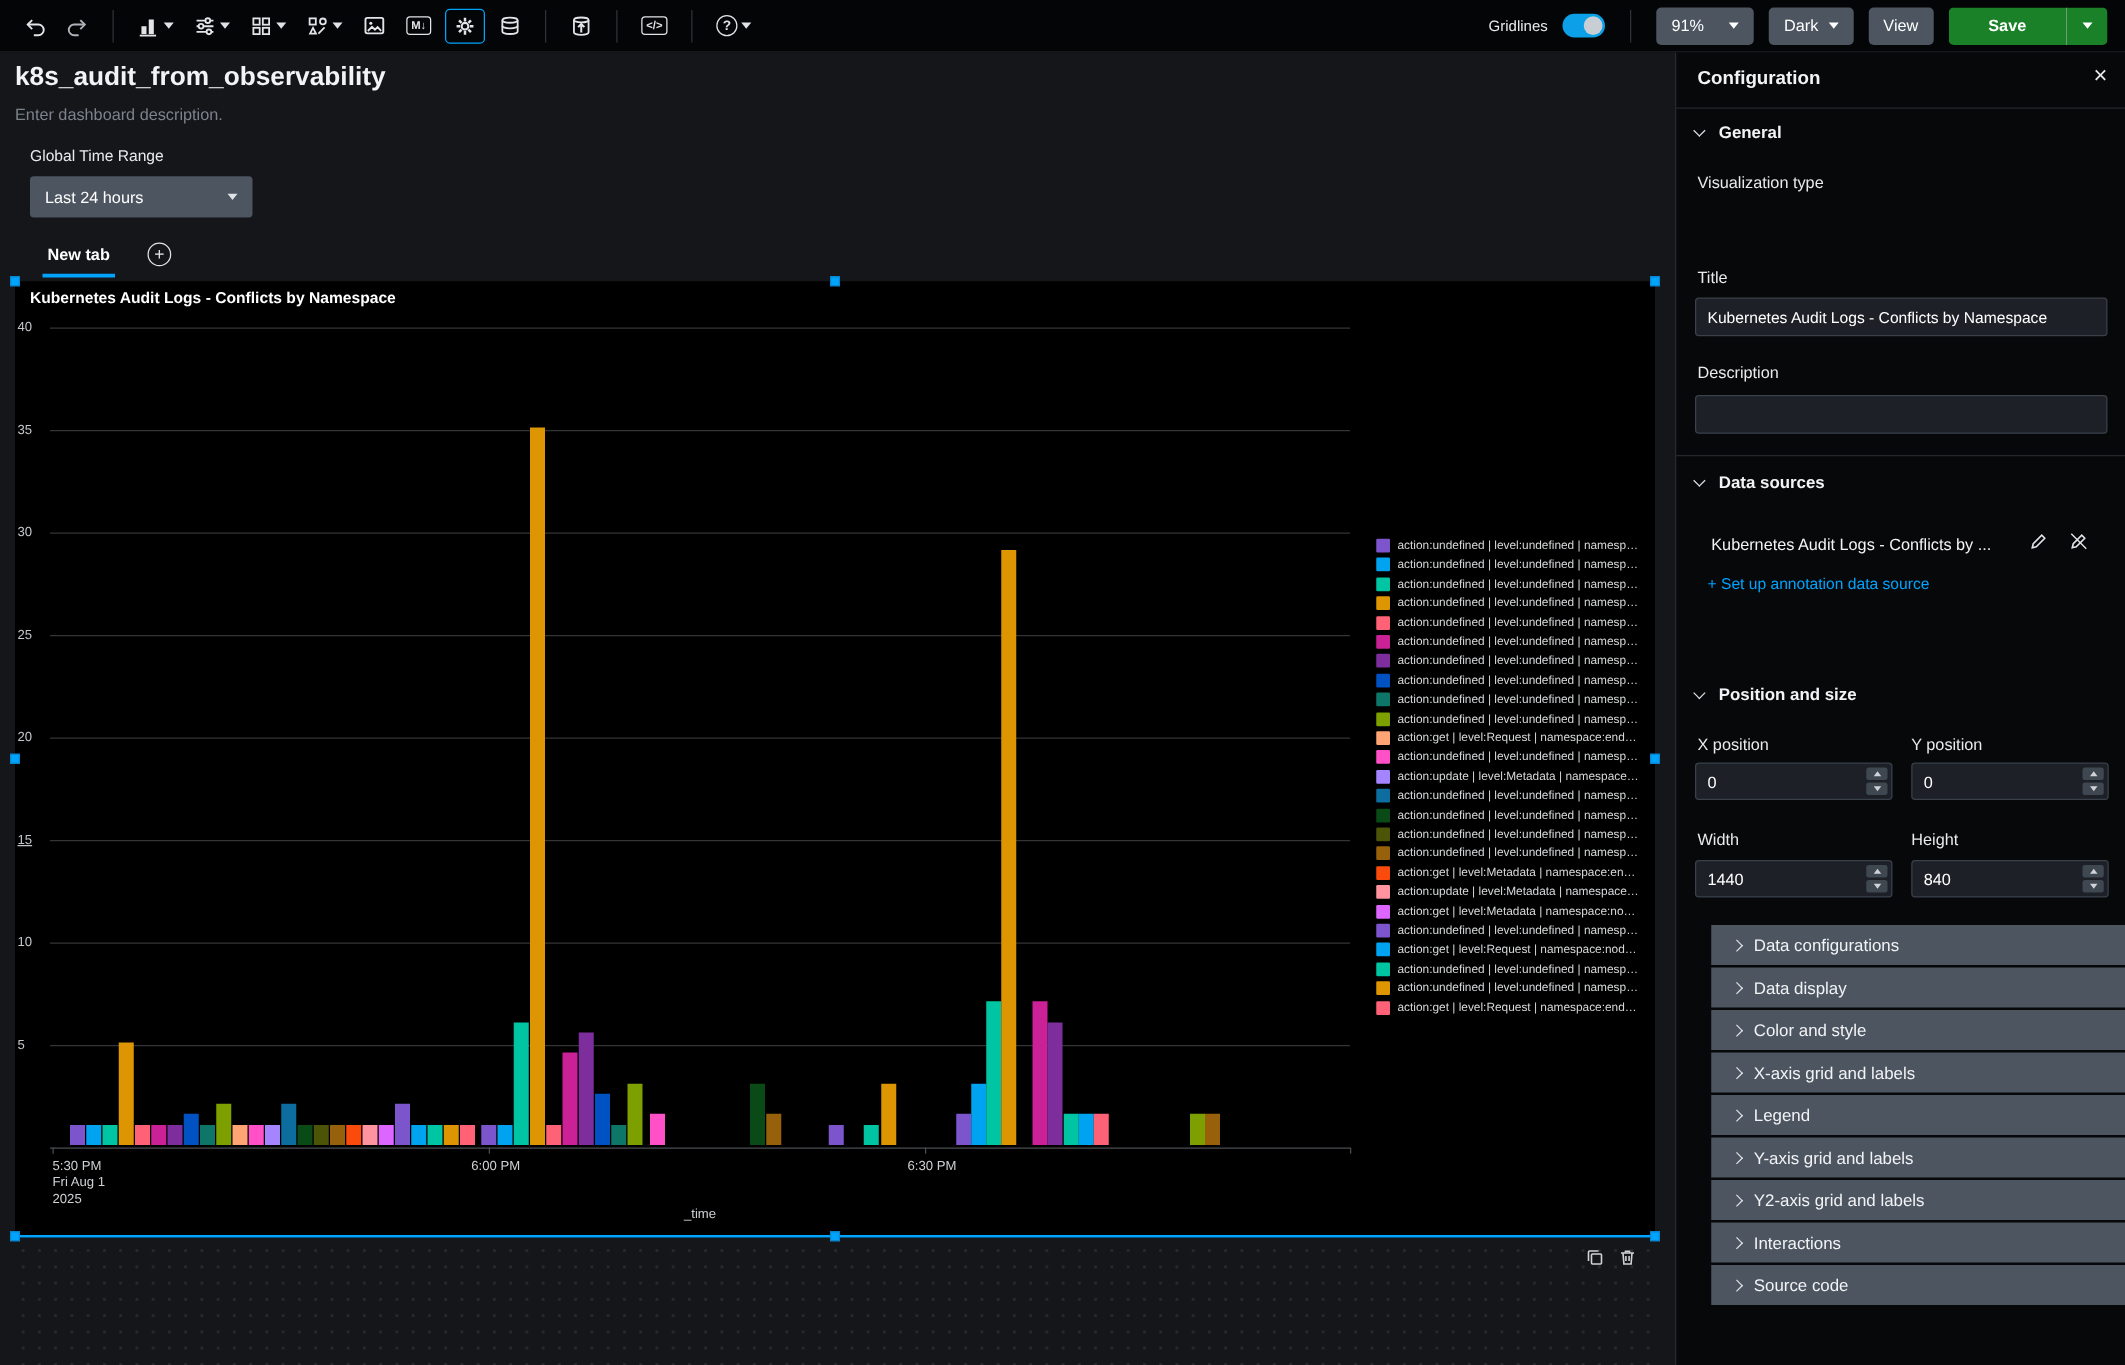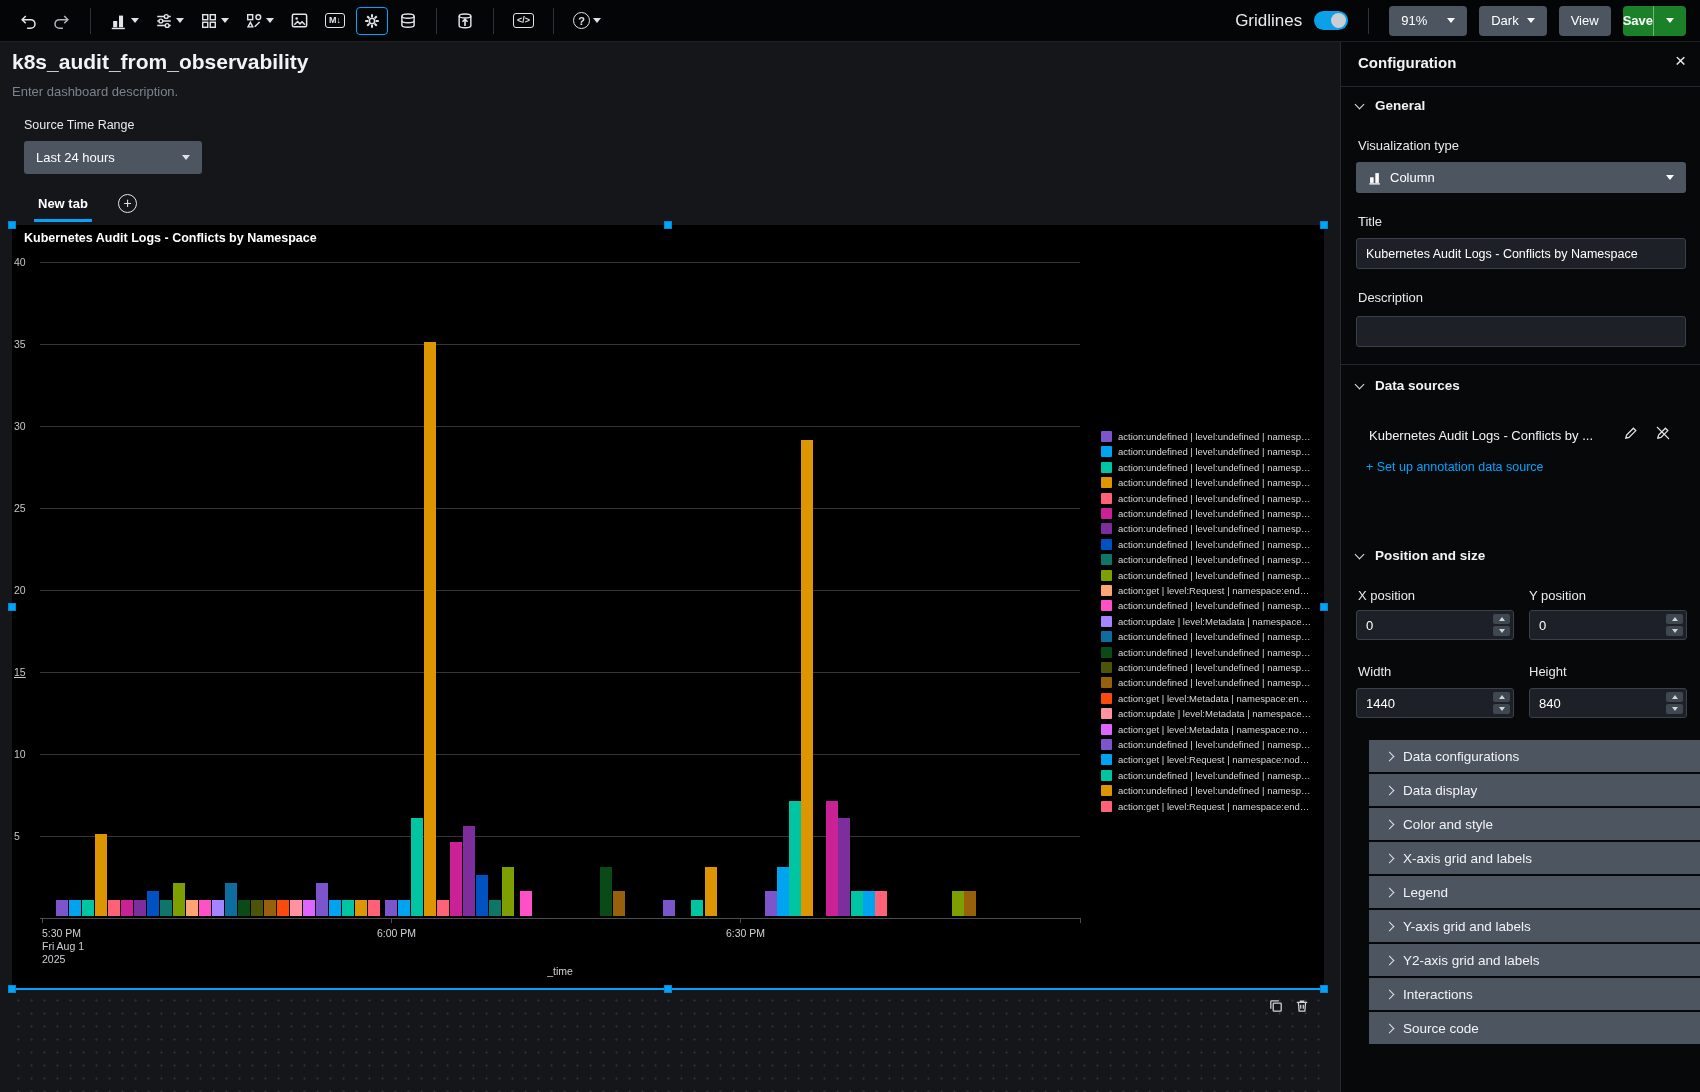--- a/index.html
+++ b/index.html
@@ -14,30 +14,30 @@
   .tbi{display:flex;align-items:center;gap:3px;padding:4px 5px;border-radius:4px;cursor:pointer;}
   .tbi svg{display:block;}
   .tbi.active-tool{border:1px solid #00a4fd;padding:4px 6px;}
   .tb-sep{width:1px;height:26px;background:#2e3338;margin:0 8px;}
   .caret{width:0;height:0;border-left:4px solid transparent;border-right:4px solid transparent;
     border-top:5px solid #dfe3e7;}
   .icon-box{border:1.6px solid #e2e5e8;border-radius:3px;font-size:9px;font-weight:700;
     color:#e2e5e8;padding:1px 3px;line-height:11px;letter-spacing:0;}
   .icon-circle{border:1.6px solid #e2e5e8;border-radius:50%;width:17px;height:17px;font-size:11px;
     font-weight:700;color:#e2e5e8;display:flex;align-items:center;justify-content:center;}
-  .tb-label{font-size:17px;color:#e8eaec;}
+  .tb-label{font-size:12px;color:#e8eaec;}
   .toggle{width:34px;height:19px;border-radius:10px;background:#0ba0e8;position:relative;cursor:pointer;}
   .toggle .knob{position:absolute;right:2px;top:2px;width:15px;height:15px;border-radius:50%;background:#c9ced4;}
   .btn{height:30px;background:#4c5560;border:0;border-radius:4px;color:#fff;font-size:13px;
     font-family:inherit;display:flex;align-items:center;gap:8px;padding:0 12px;cursor:pointer;}
   .btn .caret{border-top-color:#fff;}
   .btn.zoom{width:78px;justify-content:space-between;}
   .save-split{display:flex;height:30px;border-radius:4px;overflow:hidden;cursor:pointer;}
   .save-main{background:#1a8128;color:#fff;font-size:13px;font-weight:700;display:flex;
-    align-items:center;padding:0 0;border-right:1px solid rgba(255,255,255,.4);}
+    align-items:center;padding:0 32px;border-right:1px solid rgba(255,255,255,.4);}
   .save-arrow{background:#1a8128;width:32px;display:flex;align-items:center;justify-content:center;}
   .save-arrow .caret{border-top-color:#fff;}
 
   
   .canvas{position:absolute;left:0;top:42px;width:1340px;height:1050px;background:#14161a;}
   .dash-title{position:absolute;left:12px;top:8px;font-size:21px;font-weight:700;color:#f2f3f5;margin:0;}
   .dash-desc{position:absolute;left:12px;top:42px;font-size:13px;color:#7c838c;}
   .gtr-label{position:absolute;left:24px;top:76px;font-size:12.5px;color:#e8eaec;}
   .time-dd{position:absolute;left:24px;top:99px;width:178px;height:33px;background:#4c5560;
     border-radius:3px;display:flex;align-items:center;justify-content:space-between;
@@ -231,21 +231,21 @@
       <span class="save-arrow">
           <span class="caret"></span>
         </span>
     </span>
   </div>
 </div>
 
 <div class="canvas">
   <h1 class="dash-title">k8s_audit_from_observability</h1>
   <div class="dash-desc">Enter dashboard description.</div>
-  <div class="gtr-label">Source Time Range</div>
+  <div class="gtr-label">Global Time Range</div>
   <div class="time-dd">
     <span>Last 24 hours</span>
     <span class="caret"></span>
   </div>
   <div class="tab">New tab</div>
   <div class="add-tab">+</div>
 
   <div class="chart-panel">
     <div class="chart-title">Kubernetes Audit Logs - Conflicts by Namespace</div>
     <div class="plot">
@@ -467,29 +467,20 @@
   <div class="cfg-title">Configuration</div>
   <div class="cfg-close">×</div>
   <div class="divider" style="top:44px"></div>
 
   <div class="sec-head" style="left:15px;top:56px">
     <span class="chev"></span>
     <span class="lbl">General</span>
   </div>
 
   <div class="fld-label" style="left:17px;top:96px">Visualization type</div>
-  <div class="dd" style="top:120px">
-    <svg width="14" height="14" viewBox="0 0 20 20" fill="#fff">
-      <rect x="3" y="9" width="5" height="8"></rect>
-        <rect x="10.5" y="3" width="5" height="14"></rect>
-        <rect x="2" y="17.5" width="15" height="1.8"></rect>
-      </svg>
-    <span class="ddlbl">Column</span>
-    <span class="caret"></span>
-  </div>
 
   <div class="fld-label" style="left:17px;top:172px">Title</div>
   <input class="tinput" style="top: 196px;" value="Kubernetes Audit Logs - Conflicts by Namespace">
 
   <div class="fld-label" style="left:17px;top:248px">Description</div>
   <input class="tinput" style="top: 274px;" value="">
 
   <div class="divider" style="top:322px"></div>
 
   <div class="sec-head" style="left:15px;top:336px">

